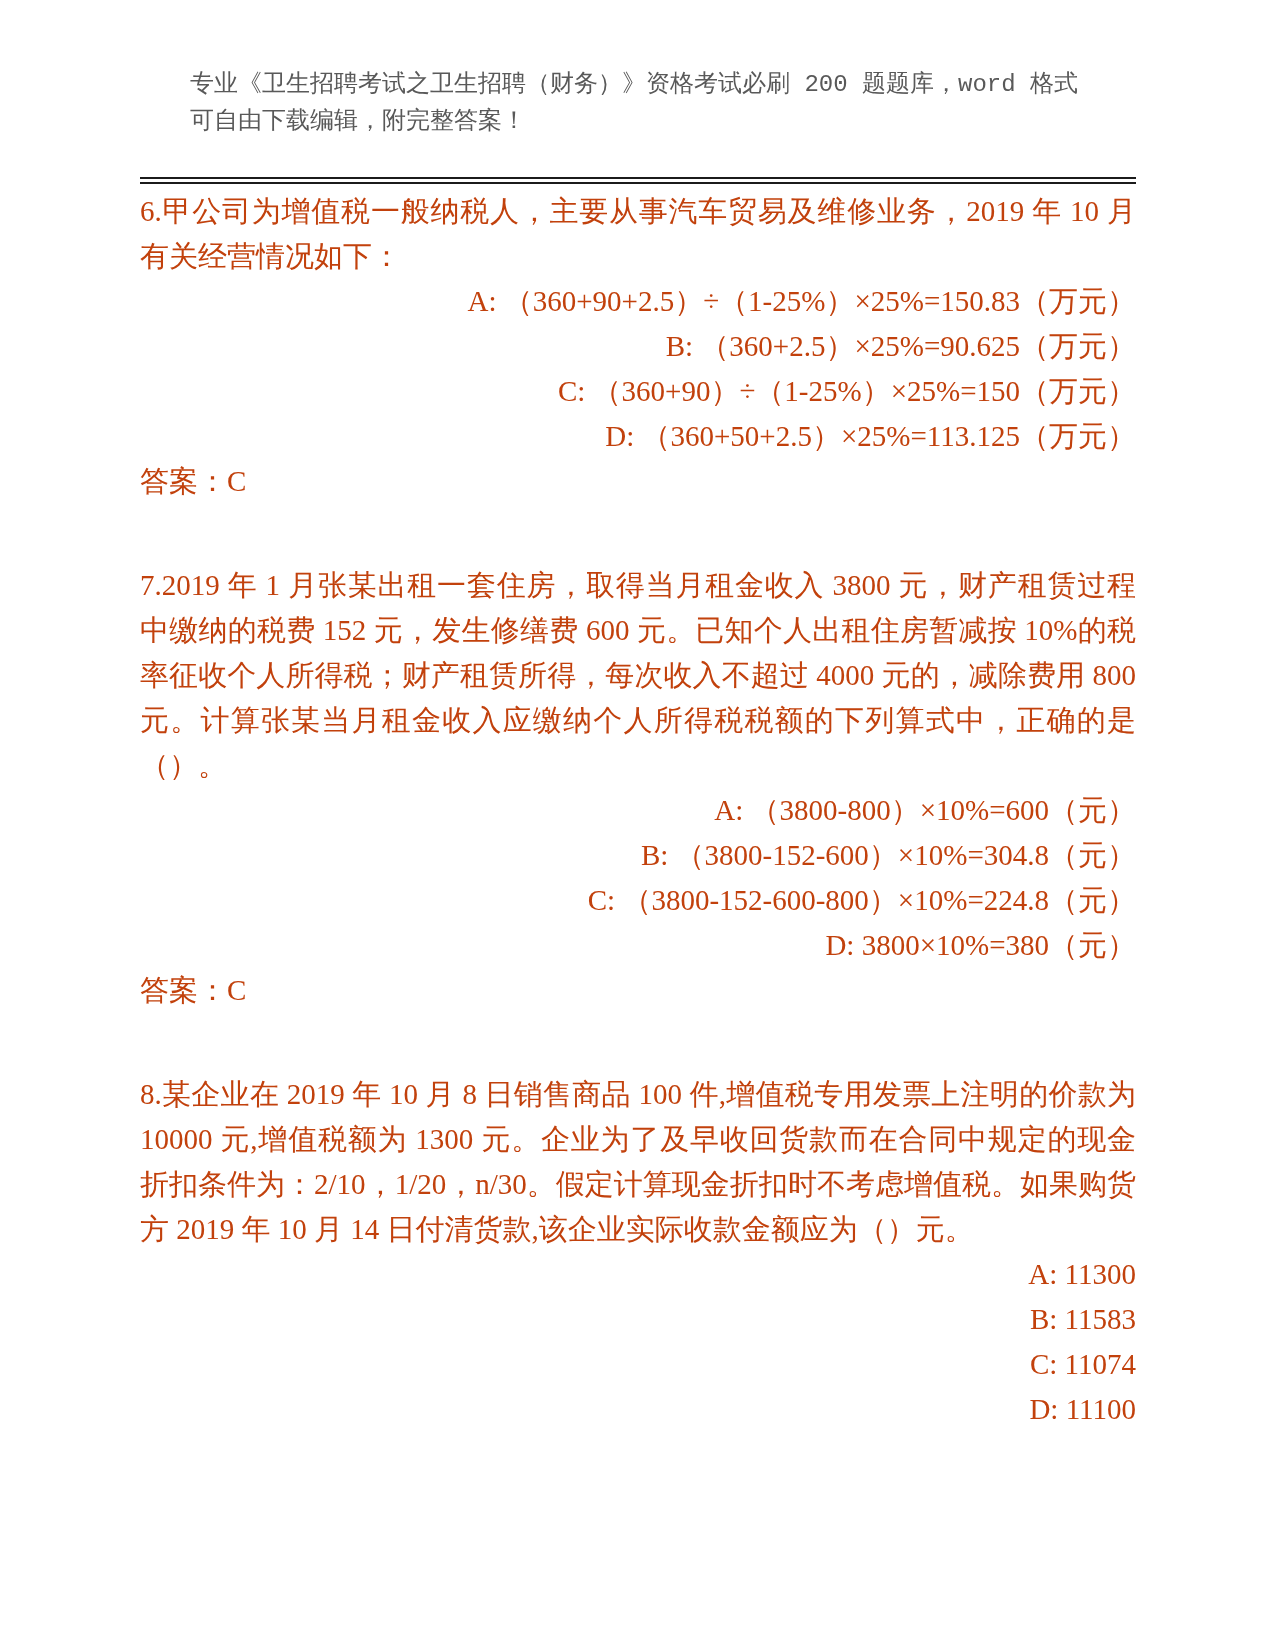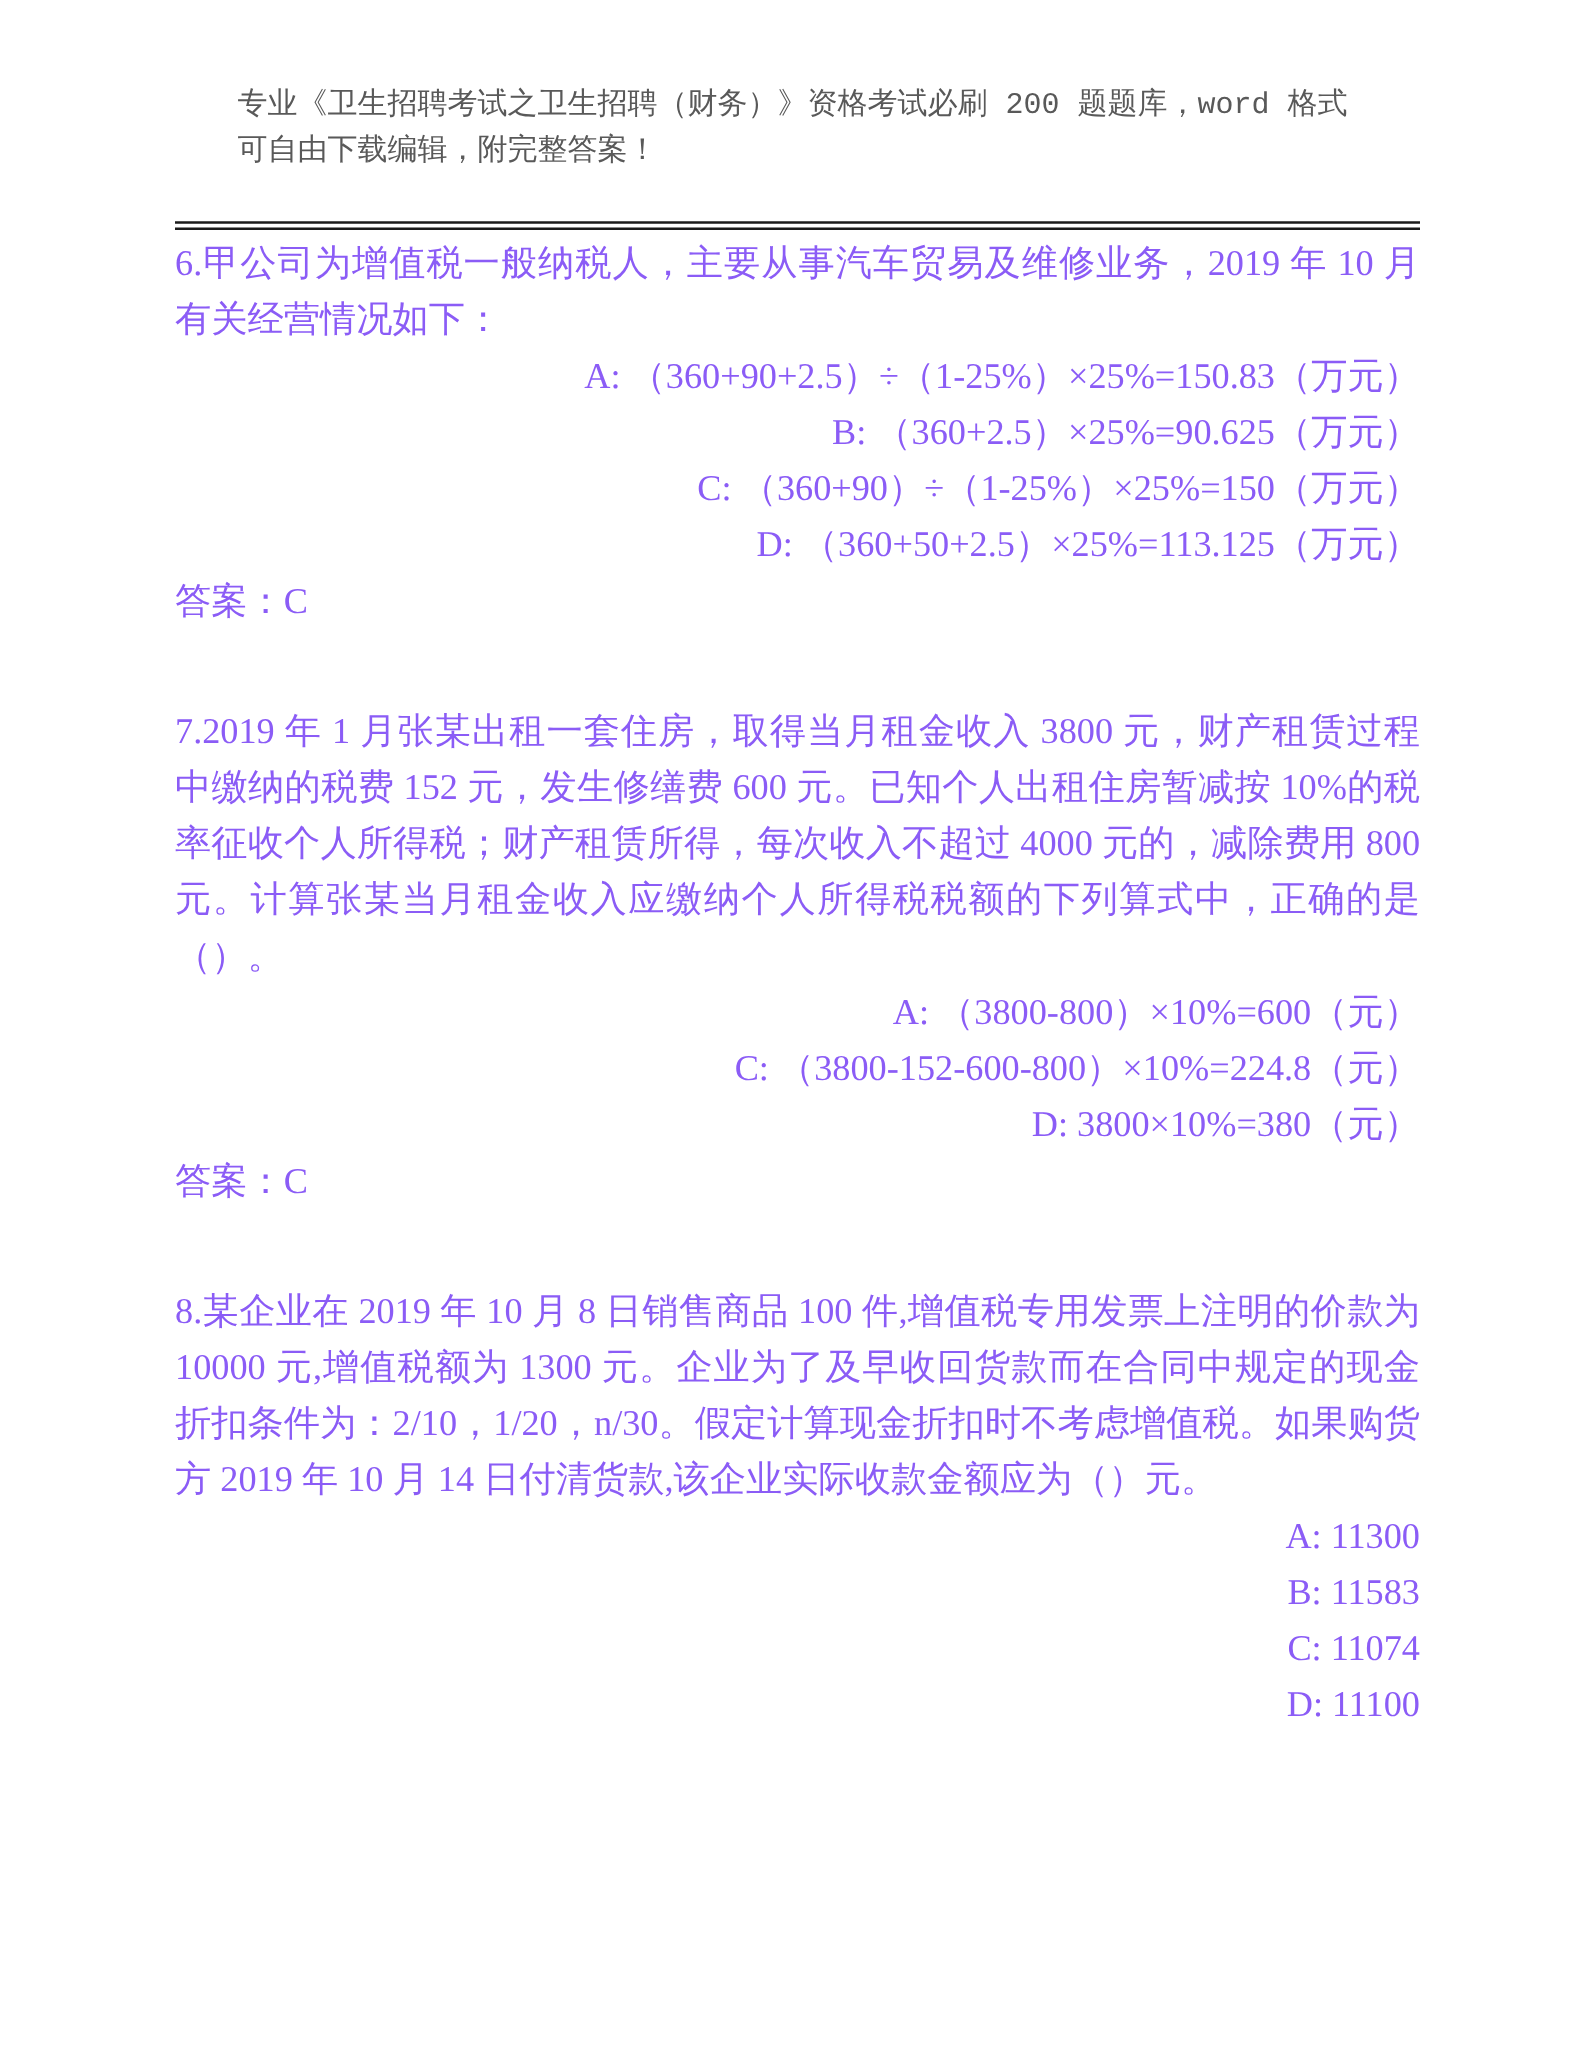--- a/index.html
+++ b/index.html
@@ -28,21 +28,21 @@
     width:996px;
     height:3px;
     border-top:2px solid #1b1b1b;
     border-bottom:2px solid #1b1b1b;
   }
   .content{
     position:absolute;
     top:189px;
     left:140px;
     width:996px;
-    color:#8b5cf6;
+    color:#c2410c;
     font-size:29px;
     line-height:45px;
   }
   .question{margin:0 0 59px 0;}
   .question p{margin:0;}
   .stem{text-align:justify;}
   .option{text-align:right;}
   .answer{text-align:left;}
 </style>
 </head>
@@ -64,20 +64,21 @@
       <p class="option">A: （360+90+2.5）÷（1-25%）×25%=150.83（万元）</p>
       <p class="option">B: （360+2.5）×25%=90.625（万元）</p>
       <p class="option">C: （360+90）÷（1-25%）×25%=150（万元）</p>
       <p class="option">D: （360+50+2.5）×25%=113.125（万元）</p>
       <p class="answer">答案：C</p>
     </div>
 
     <div class="question">
       <p class="stem">7.2019 年 1 月张某出租一套住房，取得当月租金收入 3800 元，财产租赁过程中缴纳的税费 152 元，发生修缮费 600 元。已知个人出租住房暂减按 10%的税率征收个人所得税；财产租赁所得，每次收入不超过 4000 元的，减除费用 800 元。计算张某当月租金收入应缴纳个人所得税税额的下列算式中，正确的是（）。</p>
       <p class="option">A: （3800-800）×10%=600（元）</p>
+      <p class="option">B: （3800-152-600）×10%=304.8（元）</p>
       <p class="option">C: （3800-152-600-800）×10%=224.8（元）</p>
       <p class="option">D: 3800×10%=380（元）</p>
       <p class="answer">答案：C</p>
     </div>
 
     <div class="question">
       <p class="stem">8.某企业在 2019 年 10 月 8 日销售商品 100 件,增值税专用发票上注明的价款为 10000 元,增值税额为 1300 元。企业为了及早收回货款而在合同中规定的现金折扣条件为：2/10，1/20，n/30。假定计算现金折扣时不考虑增值税。如果购货方 2019 年 10 月 14 日付清货款,该企业实际收款金额应为（）元。</p>
       <p class="option">A: 11300</p>
       <p class="option">B: 11583</p>
       <p class="option">C: 11074</p>

